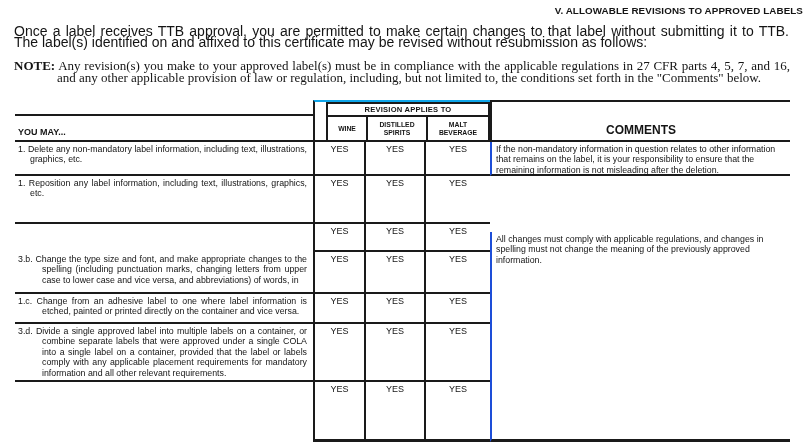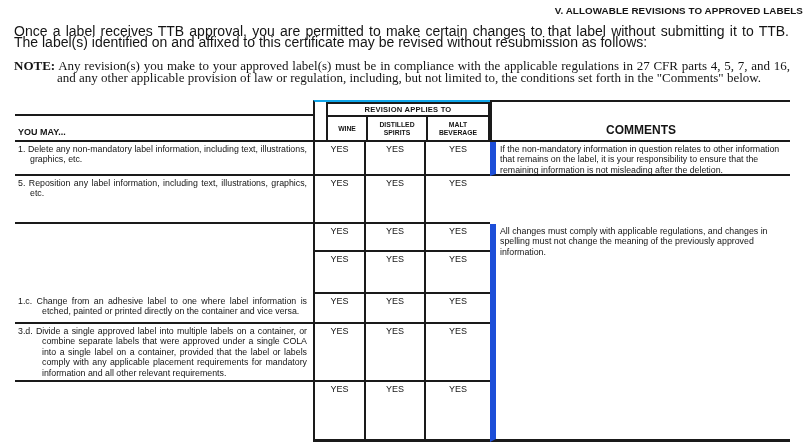--- a/index.html
+++ b/index.html
@@ -98,21 +98,21 @@
   }
   .yes-cell {
     border-left: 2px solid #1a1a1a;
     border-bottom: 2px solid #1a1a1a;
     padding-top: 2px;
     text-align: center;
     font-size: 9px; line-height: 10px;
   }
   .cm-cell {
     grid-column: 5;
-    border-left: 6px solid #1d4ed8;
+    border-left: 2px solid #1d4ed8;
     border-bottom: 2px solid #1a1a1a;
     padding: 2px 2px 0 4px;
     font-size: 8.8px; line-height: 10.4px;
     text-align: left;
   }
   .cm-cell p { margin-bottom: 10px; }
   .thick-bottom { border-bottom-width: 3px !important; }
 </style>
 </head>
 <body>
@@ -144,38 +144,39 @@
 
     <div class="cell h-comments">
       <span>COMMENTS</span>
     </div>
 
   <div class="cell ym-cell" style="grid-row: 2; padding-left: 15px; text-indent: -12px;">1. Delete any non-mandatory label information, including text, illustrations, graphics, etc.</div>
       <div class="cell yes-cell" style="grid-area: 2 / 2;">YES</div>
       <div class="cell yes-cell" style="grid-area: 2 / 3;">YES</div>
       <div class="cell yes-cell" style="grid-area: 2 / 4;">YES</div>
       <div class="cell cm-cell" style="grid-row: 2;">If the non-mandatory information in question relates to other information that remains on the label, it is your responsibility to ensure that the remaining information is not misleading after the deletion.</div>
-      <div class="cell ym-cell" style="grid-row: 3; padding-left: 15px; text-indent: -12px;">5. Reposition any label information, including text, illustrations, graphics, etc.</div>
+      <div class="cell ym-cell" style="grid-row: 3; padding-left: 15px; text-indent: -12px;">1. Reposition any label information, including text, illustrations, graphics, etc.</div>
       <div class="cell yes-cell" style="grid-area: 3 / 2;">YES</div>
       <div class="cell yes-cell" style="grid-area: 3 / 3;">YES</div>
       <div class="cell yes-cell" style="grid-area: 3 / 4;">YES</div>
       <div class="cell yes-cell" style="grid-area: 4 / 2;">YES</div>
       <div class="cell yes-cell" style="grid-area: 4 / 3;">YES</div>
       <div class="cell yes-cell" style="grid-area: 4 / 4;">YES</div>
+      <div class="cell ym-cell" style="grid-row: 5; padding-left: 27px; text-indent: -24px;">3.b. Change the type size and font, and make appropriate changes to the spelling (including punctuation marks, changing letters from upper case to lower case and vice versa, and abbreviations) of words, in</div>
       <div class="cell yes-cell" style="grid-area: 5 / 2;">YES</div>
       <div class="cell yes-cell" style="grid-area: 5 / 3;">YES</div>
       <div class="cell yes-cell" style="grid-area: 5 / 4;">YES</div>
       <div class="cell ym-cell" style="grid-row: 6; padding-left: 27px; text-indent: -24px;">1.c. Change from an adhesive label to one where label information is etched, painted or printed directly on the container and vice versa.</div>
       <div class="cell yes-cell" style="grid-area: 6 / 2;">YES</div>
       <div class="cell yes-cell" style="grid-area: 6 / 3;">YES</div>
       <div class="cell yes-cell" style="grid-area: 6 / 4;">YES</div>
       <div class="cell ym-cell" style="grid-row: 7; padding-left: 27px; text-indent: -24px;">3.d. Divide a single approved label into multiple labels on a container, or combine separate labels that were approved under a single COLA into a single label on a container, provided that the label or labels comply with any applicable placement requirements for mandatory information and all other relevant requirements.</div>
       <div class="cell yes-cell" style="grid-area: 7 / 2;">YES</div>
       <div class="cell yes-cell" style="grid-area: 7 / 3;">YES</div>
       <div class="cell yes-cell" style="grid-area: 7 / 4;">YES</div>
       <div class="cell yes-cell thick-bottom" style="grid-area: 8 / 2;">YES</div>
       <div class="cell yes-cell thick-bottom" style="grid-area: 8 / 3;">YES</div>
       <div class="cell yes-cell thick-bottom" style="grid-area: 8 / 4;">YES</div>
-      <div class="cell cm-cell thick-bottom" style="grid-row: 4 / span 5;">
+      <div class="cell cm-cell thick-bottom" style="grid-row: 4 / span 5; margin-top: 8px;">
         <p>All changes must comply with applicable regulations, and changes in spelling must not change the meaning of the previously approved information.</p>
       </div>
     </div>
 </div>
 
 </body></html>

